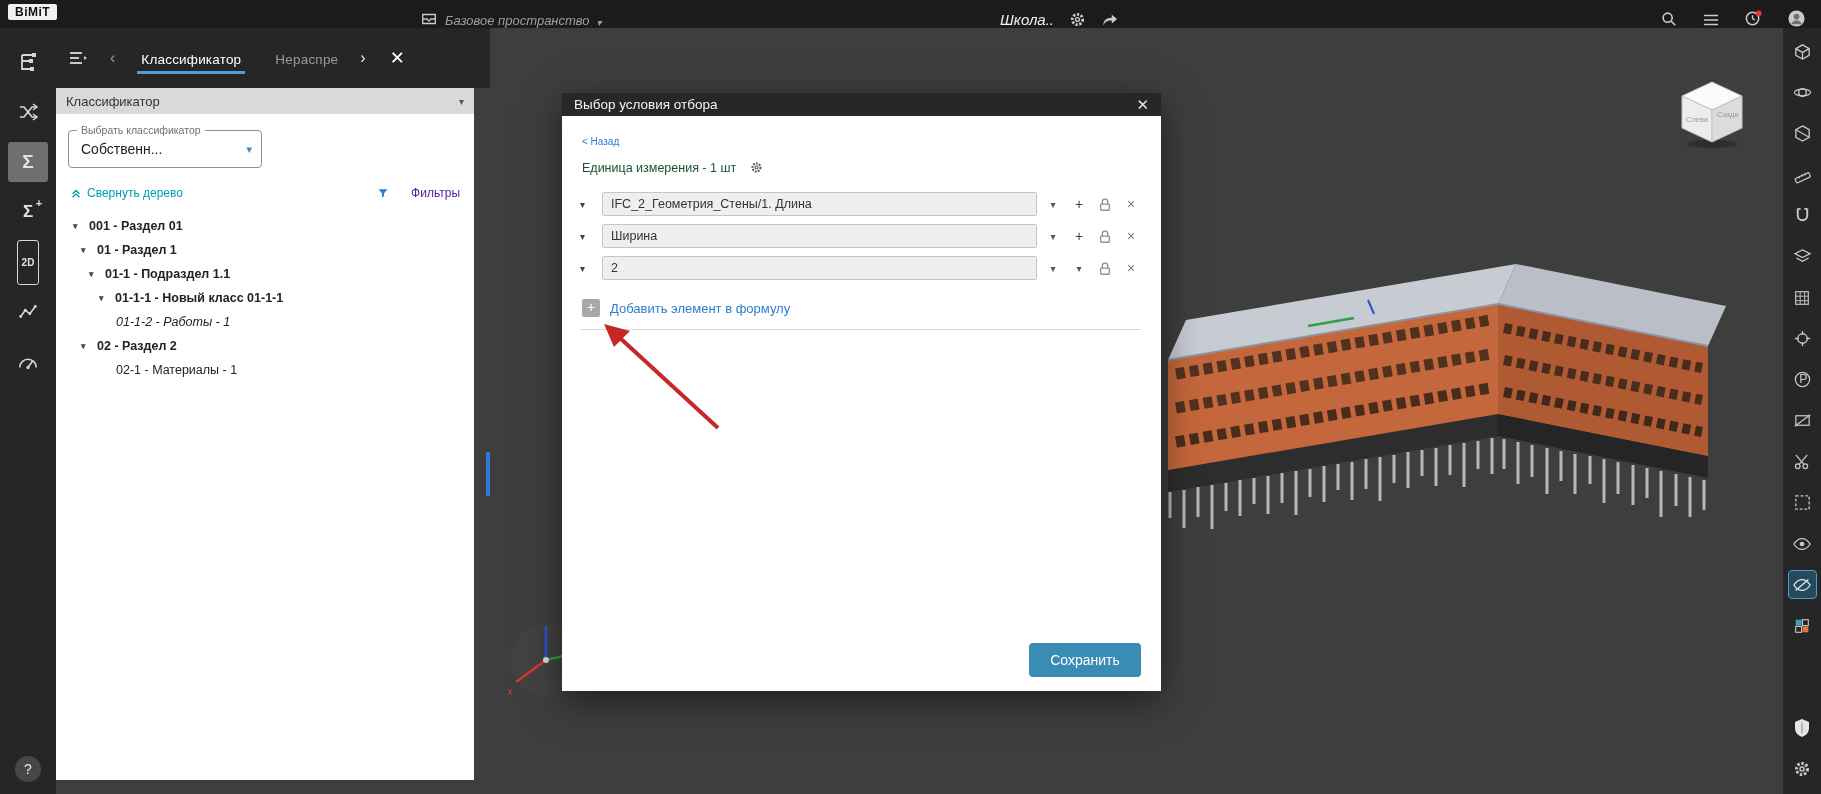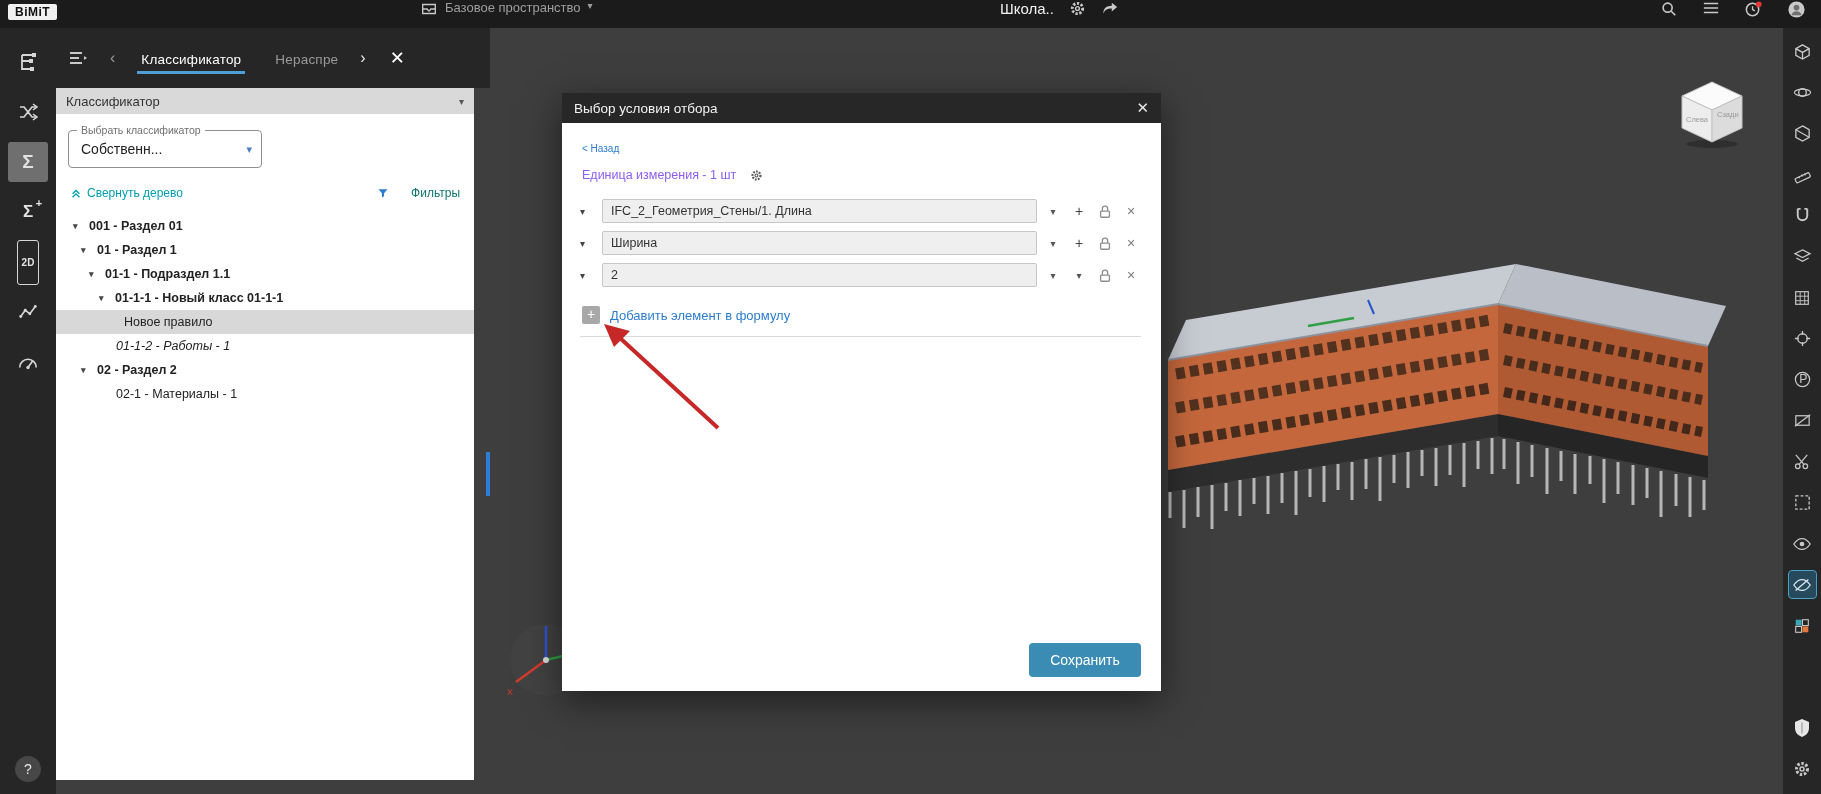--- a/index.html
+++ b/index.html
@@ -8,21 +8,21 @@
     position:relative; width:1821px; height:794px; overflow:hidden;
     background:#3e3e3e; font-family:"Liberation Sans", sans-serif;
     -webkit-font-smoothing:antialiased;
   }
   svg { display:block; }
 
   
   .topbar { position:absolute; top:0; left:0; right:0; height:28px; background:#1b1b1b; z-index:30; }
   .logo { position:absolute; left:8px; top:4px; background:#f1f1f1; color:#111; font-weight:bold;
           font-size:12px; padding:1px 7px; border-radius:2px; letter-spacing:.5px; }
-  .tb-item { position:absolute; top:0; height:28px; display:flex; align-items:flex-start; gap:7px; color:#9e9e9e; font-size:13px; }
+  .tb-item { position:absolute; top:0; height:28px; display:flex; align-items:flex-end; gap:7px; color:#9e9e9e; font-size:13px;font-style:italic; }
   .tb-caret { font-size:10px; color:#9e9e9e; }
   .project { color:#f0f0f0; font-size:15px; }
 
   
   .lrail { position:absolute; left:0; top:28px; bottom:0; width:56px; background:#262626; z-index:25;
            display:flex; flex-direction:column; align-items:center; padding-top:14px; gap:10px; }
   .lbtn { width:40px; height:40px; display:flex; align-items:center; justify-content:center; border-radius:3px; color:#d6d6d6; }
   .lbtn.sel { background:#6f6f6f; }
   .sigma { font-size:19px; color:#e3e3e3; font-weight:bold; }
   .sigplus { position:relative; font-size:17px; color:#e3e3e3; font-weight:bold; }
@@ -47,38 +47,38 @@
   .selrow { display:flex; gap:10px; margin:16px 12px 0 12px; }
   .fselect { position:relative; width:194px; height:38px; border:1px solid #8f8f8f; border-radius:4px; background:#fff; }
   .fselect .flabel { position:absolute; top:-7px; left:8px; background:#fff; padding:0 4px; font-size:10.5px; color:#707070; }
   .fselect .fval { font-size:14px; color:#222; padding:10px 0 0 12px; }
   .fselect .fcaret { position:absolute; right:9px; top:12px; color:#4682c4; font-size:11px; }
   .psearch { width:196px; height:38px; border:1px solid #8f8f8f; border-radius:4px; font-size:12.5px; padding:0 10px; color:#333;
              font-family:"Liberation Sans", sans-serif; outline:none; background:#fff; }
   .psearch::placeholder { color:#9a9a9a; }
   .linksrow { display:flex; justify-content:space-between; align-items:center; margin:18px 14px 0 14px; }
   .tlink { display:flex; align-items:center; gap:5px; color:#00a0af; font-size:12px; }
-  .blink { display:flex; align-items:center; gap:22px; color:#0f766e; font-size:12px; }
+  .blink { display:flex; align-items:center; gap:22px; color:#4c1d95; font-size:12px; }
   .tree { margin-top:14px; }
   .titem { height:24px; line-height:24px; font-size:12.5px; color:#222; display:flex; align-items:center; white-space:nowrap; }
   .titem.bold { font-weight:bold; }
   .titem.selected { background:#d8d8d8; }
   .tcaret { width:16px; font-size:9px; color:#444; text-align:left; }
   .tsp { display:inline-block; width:16px; }
   .bluebar { position:absolute; left:486px; top:452px; width:4px; height:44px; background:#2d7cd6; z-index:21; }
 
   
   .modal { position:absolute; left:562px; top:93px; width:599px; height:598px; background:#fff; z-index:40;
            box-shadow:0 10px 35px rgba(0,0,0,.5); display:flex; flex-direction:column; }
-  .mtitle { height:30px; background:#272727; display:flex; align-items:center; padding:0 12px; flex:none; }
+  .mtitle { height:23px; background:#272727; display:flex; align-items:center; padding:0 12px; flex:none; }
   .mtitle .t { color:#f2f2f2; font-size:13.5px; }
   .mtitle .x { margin-left:auto; color:#e8e8e8; font-size:15px; }
   .mbody { flex:1; display:flex; flex-direction:column; padding:14px 20px 14px 18px; }
   .mback { color:#2d7cd0; font-size:10px; margin:6px 0 14px 2px; align-self:flex-start; }
-  .munit { display:flex; align-items:center; gap:14px; font-size:12.5px; color:#8b5cf6; margin:0 0 16px 2px; }
+  .munit { display:flex; gap:14px; font-size:12.5px; color:#14532d; margin:0 0 16px 2px; }
   .frow { display:flex; align-items:center; gap:6px; margin-bottom:6px; height:26px; }
   .frow .lcaret { width:16px; font-size:10px; color:#444; }
   .frow input { flex:1; height:24px; background:#efefef; border:1px solid #c6c6c6; border-radius:2px;
                 font-size:12.5px; color:#333; padding:0 8px; font-family:"Liberation Sans", sans-serif; outline:none; }
   .rctl { width:20px; text-align:center; color:#555; font-size:10px; }
   .rctl.plus { font-size:14px; color:#444; }
   .rctl.xx { font-size:14px; color:#777; }
   .addrow { display:flex; align-items:center; margin:12px 0 0 2px; }
   .addbtn { width:18px; height:18px; background:#a8a8a8; color:#fff; font-size:14px; line-height:17px; text-align:center; border-radius:2px; }
   .addlink { color:#2d7cd0; font-size:13px; margin-left:10px; }
@@ -283,24 +283,20 @@
           <span>01 - Раздел 1</span>
         </div>
         <div class="titem bold" style="padding-left:33px;">
           <span class="tcaret">▾</span>
           <span>01-1 - Подраздел 1.1</span>
         </div>
         <div class="titem bold" style="padding-left:43px;">
           <span class="tcaret">▾</span>
           <span>01-1-1 - Новый класс 01-1-1</span>
         </div>
-        <div class="titem selected" style="padding-left:52px;">
-          <span class="tsp"></span>
-          <span>Новое правило</span>
-        </div>
         <div class="titem" style="padding-left:44px;font-style:italic;">
           <span class="tsp"></span>
           <span>01-1-2 - Работы - 1</span>
         </div>
         <div class="titem bold" style="padding-left:25px;">
           <span class="tcaret">▾</span>
           <span>02 - Раздел 2</span>
         </div>
         <div class="titem" style="padding-left:44px;">
           <span class="tsp"></span>

